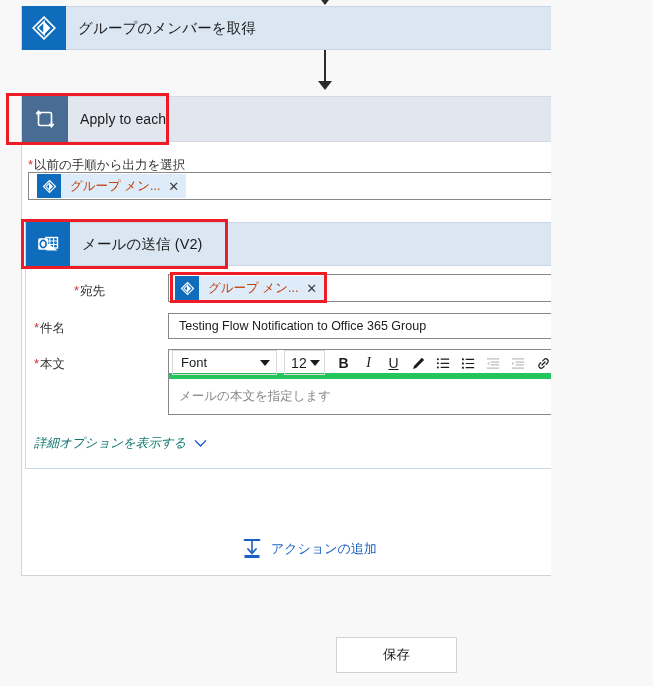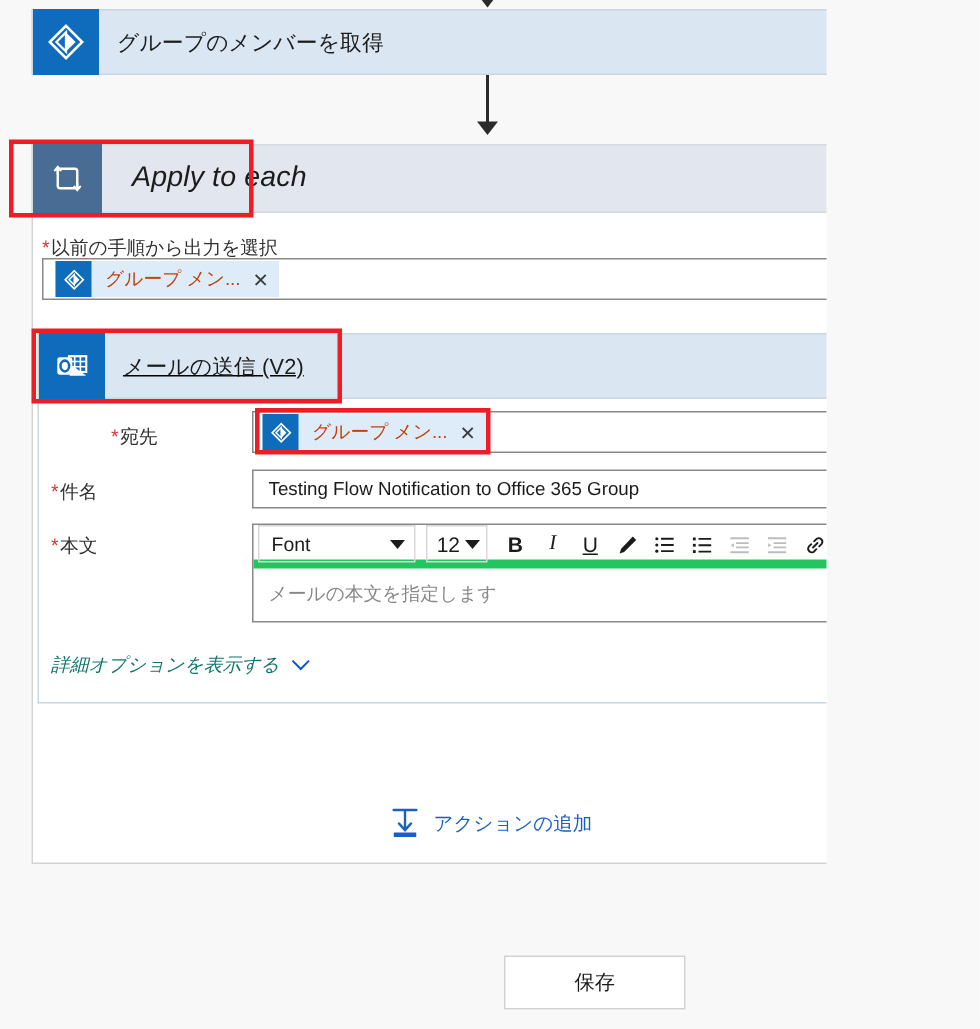--- a/index.html
+++ b/index.html
@@ -51,21 +51,21 @@
   #loopbox {
     position: absolute; left: 21px; top: 96px; width: 611px; height: 480px;
     border: 1px solid #d3d3d3; background: #ffffff;
   }
   #loophead {
     position: absolute; left: 21px; top: 96px; width: 611px; height: 46px;
     background: #e2e6ee; border: 1px solid #d5d9e1;
     display: flex; align-items: center;
   }
   #loophead .card-icon { width: 46px; height: 46px; flex: 0 0 46px; background: #486c94; }
-  #loophead .card-title { font-size: 19px; padding-left: 20px; font-style: italic; }
+  #loophead .card-title { font-size: 14px; padding-left: 12px; }
 
   
   .flabel { position: absolute; font-size: 12.5px; color: #323130; white-space: nowrap; }
   .req { color: #d13438; font-size: 13px; margin-right: 1px; }
 
   .tbox {
     position: absolute; background: #fff; border: 1px solid #8a8886;
     display: flex; align-items: center;
   }
 
@@ -73,21 +73,21 @@
   .chip {
     display: inline-flex; align-items: center; height: 24px;
     background: #deecf9; padding-right: 7px; flex: 0 0 auto;
   }
   .chip-ico { width: 24px; height: 24px; flex: 0 0 24px; background: #0f6cbd;
               display: flex; align-items: center; justify-content: center; }
   .chip-txt { font-size: 12.5px; color: #c2410c; padding: 0 8px 0 9px; white-space: nowrap; }
   .chip-x { font-size: 13px; color: #3b3b3b; line-height: 1; cursor: pointer; }
 
   
-  #step2head { left: 25px; top: 222px; width: 603px; height: 44px; text-decoration: underline; }
+  #step2head { left: 25px; top: 222px; width: 603px; height: 44px; }
   #step2head .card-icon { background: #0f6cbd; }
   #step2body {
     position: absolute; left: 25px; top: 266px; width: 603px; height: 203px;
     background: #fff; border: 1px solid #c9d6e4; border-top: none;
   }
 
   .inputtxt {
     font-size: 12.5px; color: #1b1b1b; padding-left: 10px;
     white-space: nowrap; overflow: hidden;
   }
@@ -111,21 +111,21 @@
           height: 26px; min-width: 25px; font-size: 14px; color: #1b1b1b; }
   .tbtn.dim { color: #bdbdbd; }
   #rtearea { height: 35px; display: flex; align-items: center; }
 
   
   #advlink { position: absolute; left: 34px; top: 435px;
              display: flex; align-items: center; gap: 8px; cursor: pointer; }
   #advlink .t { font-size: 12.5px; color: #0f766e; font-style: italic; }
 
   
-  #addaction { position: absolute; left: 260px; top: 537px;
+  #addaction { position: absolute; left: 242px; top: 537px;
                display: flex; align-items: center; gap: 9px; cursor: pointer; }
   #addaction .t { font-size: 13px; color: #1a5fc4; }
 
   
   .fbtn {
     position: absolute; height: 36px; background: #fff; border: 1px solid #d2d2d2;
     display: flex; align-items: center; justify-content: center;
     font-size: 13.5px; color: #1b1b1b; cursor: pointer;
   }
   #newstep { left: 196px; top: 637px; width: 120px; }

